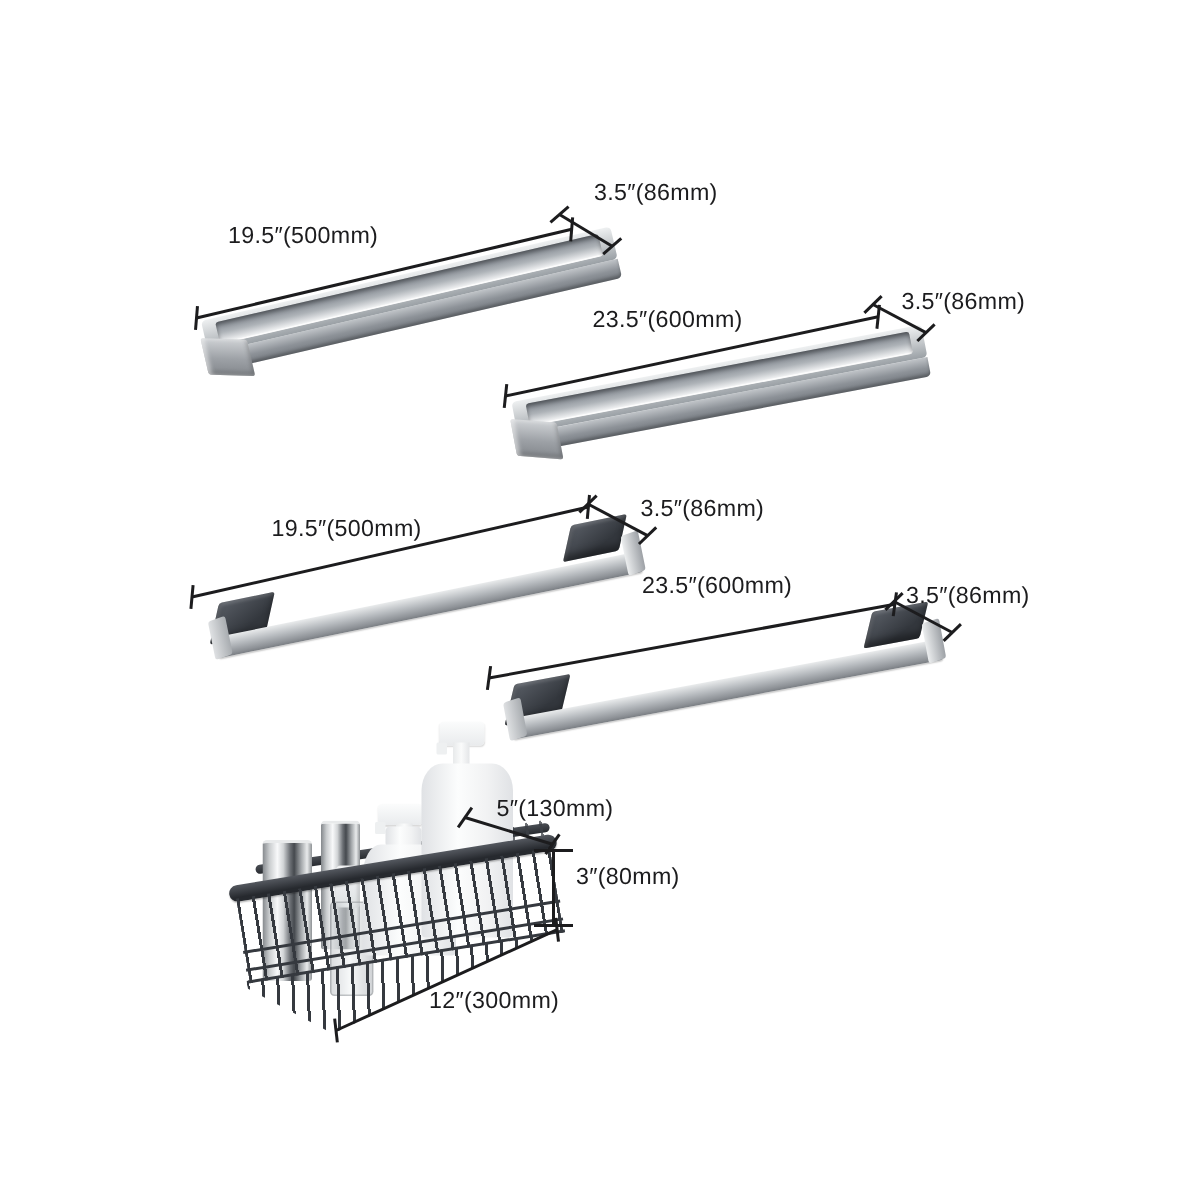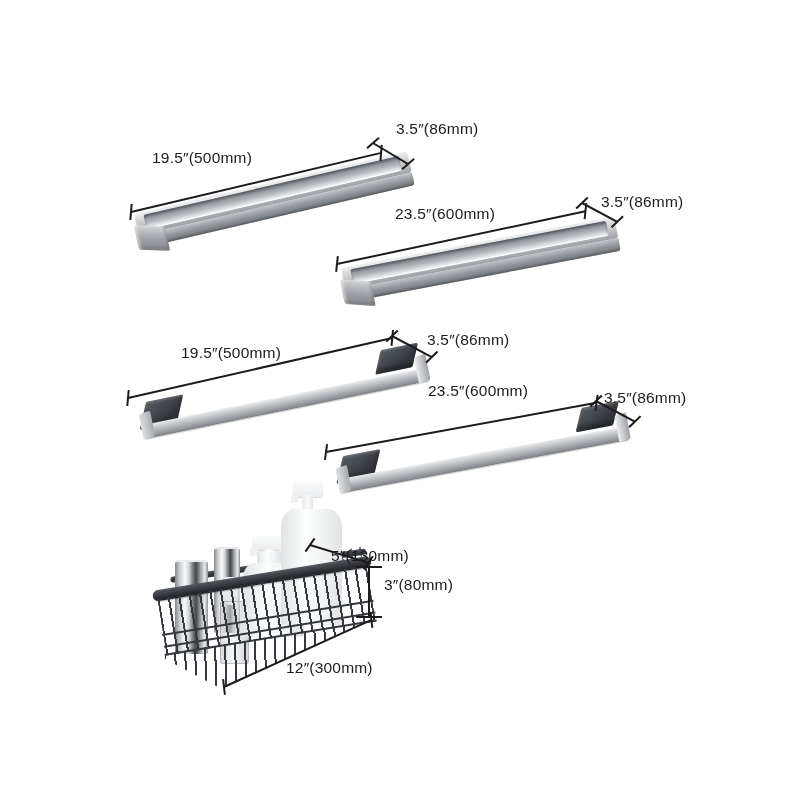--- a/index.html
+++ b/index.html
@@ -152,20 +152,20 @@
     <div class="basket">
       <div class="rim"></div>
       <div class="fwires"></div>
       <div class="hwire" style="top:44px;"></div>
       <div class="hwire" style="top:56px;"></div>
       <div class="hwire" style="top:64px;"></div>
       <div class="bwires"></div>
     </div>
 
     <div class="dline" style="left:310px;top:544px;width:61px;transform:rotate(17deg);"></div>
-    <div class="lbl" style="left:331px;top:547px;">5″(130mm)</div>
+    <div class="lbl" style="left:331px;top:531px;">5″(130mm)</div>
     <div class="dline tcap" style="left:369px;top:566px;width:50px;transform:rotate(90deg);"></div>
     <div class="lbl" style="left:384px;top:576px;">3″(80mm)</div>
     <div class="dline" style="left:224px;top:686px;width:162px;transform:rotate(-24.5deg);"></div>
     <div class="lbl" style="left:286px;top:659px;text-align:right;">12″(300mm)</div>
   </div>
 
 </div>
 
 </body></html>

